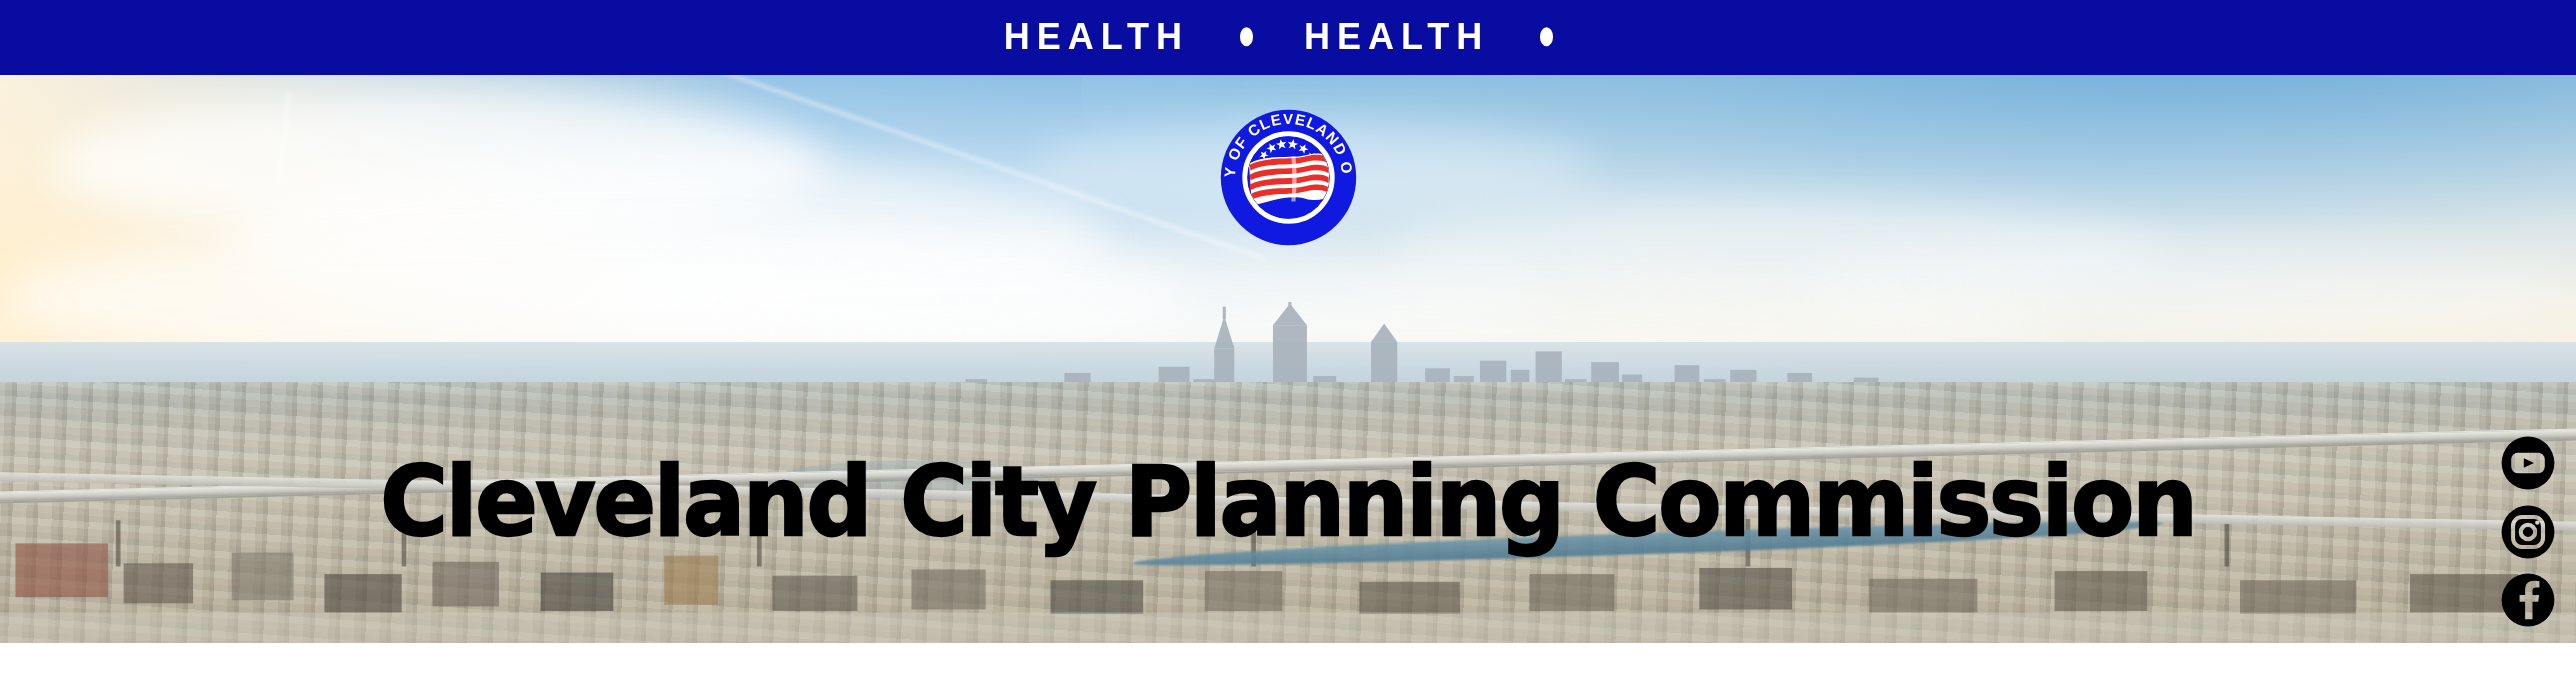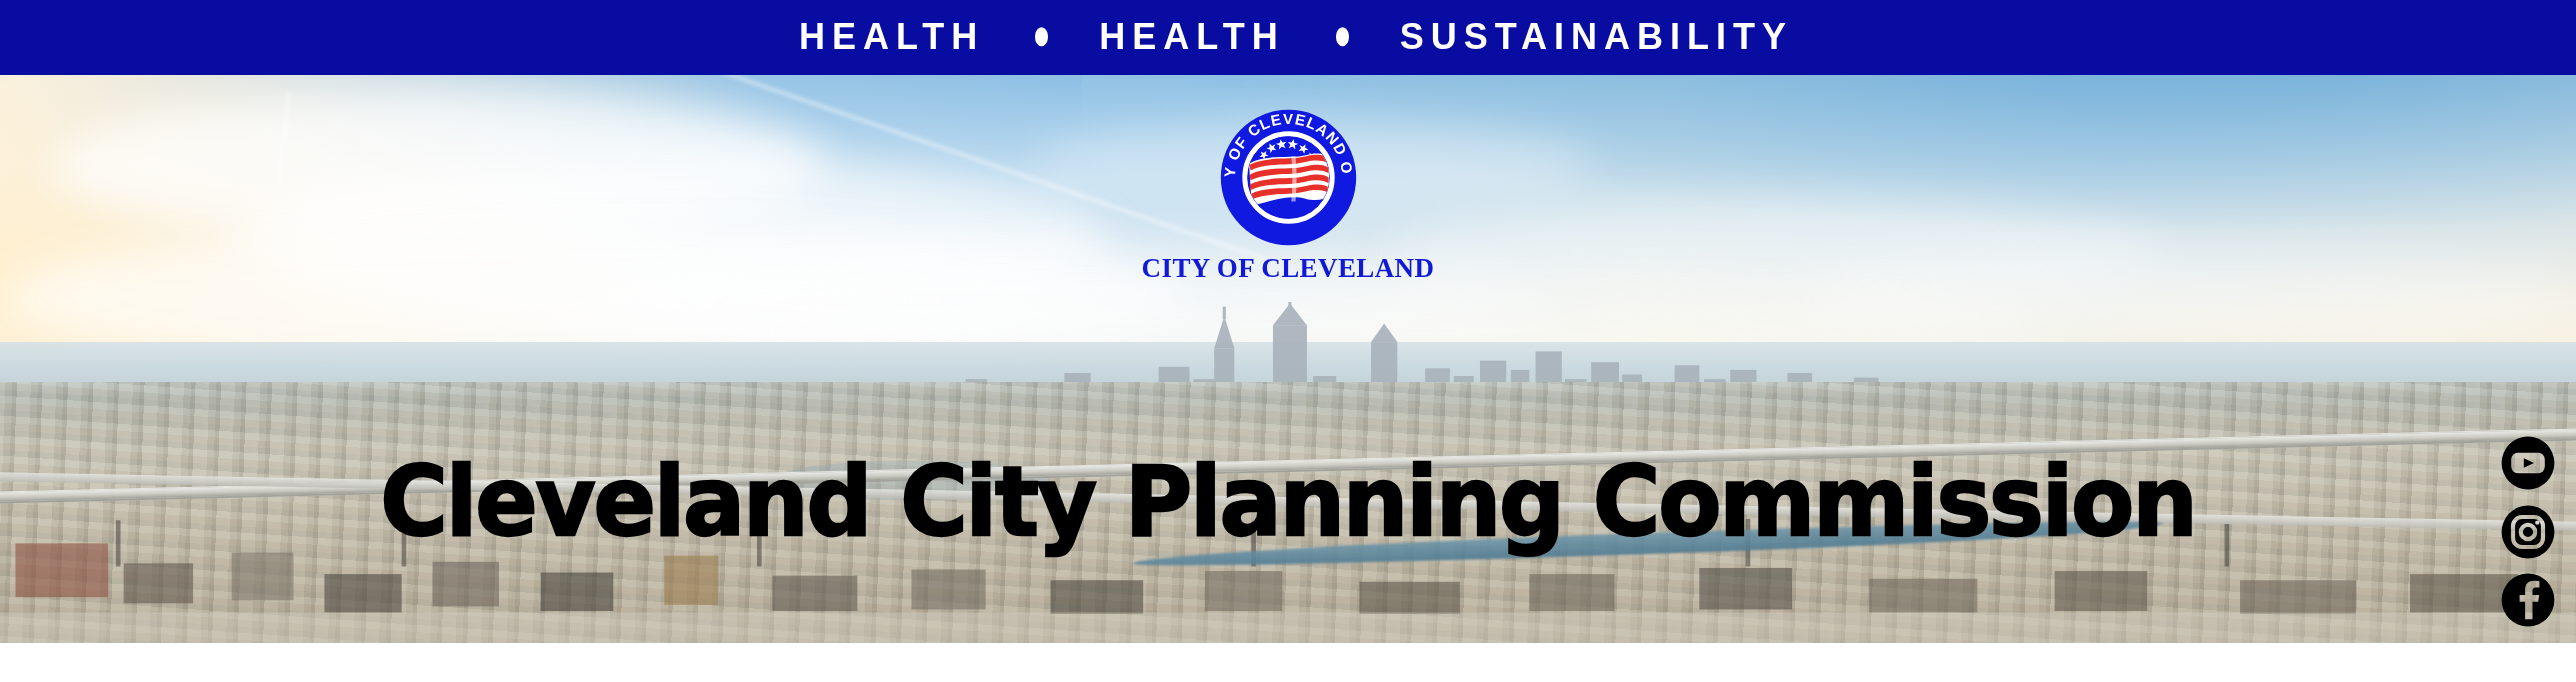--- a/index.html
+++ b/index.html
@@ -315,21 +315,20 @@
 <body>
 
 <div class="page">
 
   <div class="top-banner">
     <div class="banner-inner">
       <span class="banner-word">HEALTH</span>
       <span class="banner-dot"></span>
       <span class="banner-word">HEALTH</span>
       <span class="banner-dot"></span>
-      <span class="banner-word">SUSTAINABILITY</span>
     </div>
   </div>
 
   <div class="hero">
 
     <div class="sky"></div>
     <div class="sky-blue-right"></div>
     <div class="sky-warm-left"></div>
 
     <div class="cloud c1"></div>
@@ -501,21 +500,20 @@
           <path d="M44,80 C70,66 104,74 126,68 C142,64 152,66 158,70 L158,126 C150,132 138,134 124,130 C100,124 72,134 48,140 Z" fill="#FFFFFF"></path>
           <path d="M45,82 C70,69 103,76 125,70 C141,66 151,68 157,72 L157,80 C150,76 140,74 124,78 C102,84 70,78 46,90 Z" fill="#E8302A"></path>
           <path d="M45,96 C70,83 103,90 125,84 C141,80 151,82 157,86 L157,94 C150,90 140,88 124,92 C102,98 70,92 46,104 Z" fill="#E8302A"></path>
           <path d="M45,110 C70,97 103,104 125,98 C141,94 151,96 157,100 L157,108 C150,104 140,102 124,106 C102,112 70,106 46,118 Z" fill="#E8302A"></path>
           <path d="M45,124 C70,111 103,118 125,112 C141,108 151,110 157,114 L157,122 C150,118 140,116 124,120 C102,126 70,120 46,132 Z" fill="#E8302A"></path>
           <path d="M104,70 C106,92 106,112 104,134 L110,134 C112,112 112,92 110,70 Z" fill="#FFFFFF" opacity="0.55"></path>
         </g>
       </svg>
     </div>
 
-    <div class="logo-title">CITY OF CLEVELAND</div>
   </div>
 
   <div class="headline">Cleveland City Planning Commission</div>
 
   <div class="social-rail">
 
     <a class="social-btn">
       <svg viewBox="0 0 100 100">
         <defs>
           <mask id="ytMask">

